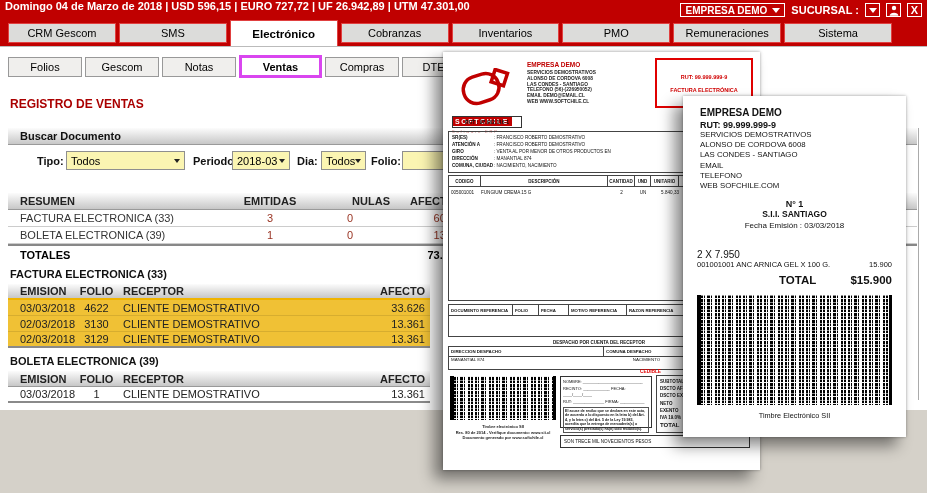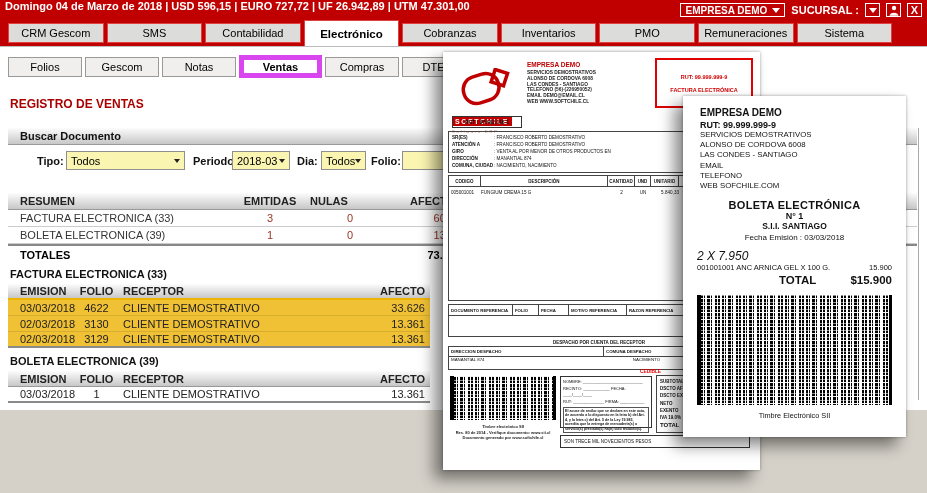--- a/index.html
+++ b/index.html
@@ -19,21 +19,21 @@
   .menu-tabs { position:absolute; left:8px; top:0; width:884px; height:26px; display:flex; gap:3px; }
   .menu-tab { flex:1; margin-top:3px; height:20px; background:#DCDCDA; border:1px solid #E04040; color:#000;
               display:flex; align-items:center; justify-content:center; font-size:11px; cursor:pointer; }
   .menu-tab.active { margin-top:0; height:26px; background:#fff; font-weight:bold; border-bottom:none; font-size:11.5px; }
 
   
   .content { position:absolute; top:46px; left:0; width:927px; height:364px; background:#fff; border-top:1px solid #bbb; }
 
   .subtabs { position:absolute; top:57px; left:8px; display:flex; gap:3px; }
   .subtab { width:74px; height:20px; background:#F0EFED; border:1px solid #999; display:flex; align-items:center; justify-content:center; font-size:11px; cursor:pointer; }
-  .subtab.active { width:83px; height:23px; margin-top:-2px; background:#fff; border:5px solid #d946ef; font-weight:bold; }
+  .subtab.active { width:83px; height:23px; margin-top:-2px; background:#fff; border:3px solid #d946ef; font-weight:bold; }
 
   .page-title { position:absolute; top:97px; left:10px; color:#AA0000; font-weight:bold; font-size:12px; }
 
   .silverbar { background:linear-gradient(#FCFCFC,#C7C7C7); border-bottom:1px solid #9a9a9a; }
   .search-header { position:absolute; top:128px; left:8px; width:909px; height:17px; font-size:11px; font-weight:bold; color:#111; padding:2px 0 0 12px; }
 
   .filters { position:absolute; top:151px; left:0; width:927px; height:22px; font-size:11px; }
   .flabel { position:absolute; top:4px; font-weight:bold; color:#111; }
   .fselect { position:absolute; top:0; height:19px; background:#FBF5B2; border:1px solid #8f8f8f; display:flex; align-items:center; justify-content:space-between; padding:0 4px; cursor:pointer; }
   .caret-b { width:0; height:0; border-left:3.5px solid transparent; border-right:3.5px solid transparent; border-top:4.5px solid #222; }
@@ -112,21 +112,21 @@
   .amount-box { border:1px solid #333; font-size:4.6px; display:flex; align-items:center; padding-left:3px; }
 
   .rc-abs { position:absolute; }
   .rc-name { font-size:10px; font-weight:bold; }
   .rc-rut { font-size:9px; font-weight:bold; margin-top:2px; }
   .rc-line { font-size:7.8px; line-height:10.2px; }
   .rc-title { font-size:11px; font-weight:bold; text-align:center; letter-spacing:0.3px; }
   .rc-num { font-size:9px; font-weight:bold; text-align:center; }
   .rc-sii { font-size:8.5px; font-weight:bold; text-align:center; }
   .rc-fecha { font-size:8px; text-align:center; margin-top:2px; }
-  .rc-item { font-size:12px;font-style:italic; }
+  .rc-item { font-size:10px; }
   .rc-itemrow { display:flex; justify-content:space-between; font-size:7.5px; }
   .rc-totalrow { display:flex; align-items:baseline; }
   .rc-total-label { font-size:11.5px; font-weight:bold; margin-left:82px; }
   .rc-total-val { font-size:11.5px; font-weight:bold; margin-left:auto; }
   .rc-timbre { font-size:7.3px; line-height:9px; text-align:center; }
 </style>
 </head>
 <body>
 
 <div class="stage">
@@ -155,23 +155,20 @@
   </div>
 
   <div class="menubar">
     <div class="menu-tabs">
       <div class="menu-tab">
           <span>CRM Gescom</span>
         </div>
       <div class="menu-tab">
           <span>SMS</span>
         </div>
-      <div class="menu-tab">
-          <span>Contabilidad</span>
-        </div>
       <div class="menu-tab active">
           <span>Electrónico</span>
         </div>
       <div class="menu-tab">
           <span>Cobranzas</span>
         </div>
       <div class="menu-tab">
           <span>Inventarios</span>
         </div>
       <div class="menu-tab">
@@ -229,21 +226,21 @@
       <span class="caret-b"></span>
     </div>
     <span class="flabel" style="left:371px">Folio:</span>
     <input class="finput" style="left: 402px; width: 118px;" value="">
   </div>
 
   <div class="resumen">
     <div class="res-grid res-head silverbar">
       <div>RESUMEN</div>
       <div style="text-align:center">EMITIDAS</div>
-      <div style="text-align:left">NULAS</div>
+      <div style="text-align:right">NULAS</div>
       <div style="text-align:right">AFECTO</div>
       <div></div>
     </div>
     <div class="res-grid res-row">
       <div>FACTURA ELECTRONICA (33)</div>
       <div class="cc">3</div>
       <div class="cc">0</div>
       <div class="cr">60.3</div>
       <div></div>
     </div>
@@ -440,21 +437,20 @@
       <div class="rc-name">EMPRESA DEMO</div>
       <div class="rc-rut">RUT: 99.999.999-9</div>
       <div class="rc-line">SERVICIOS DEMOSTRATIVOS</div>
       <div class="rc-line">ALONSO DE CORDOVA 6008</div>
       <div class="rc-line">LAS CONDES - SANTIAGO</div>
       <div class="rc-line">EMAIL</div>
       <div class="rc-line">TELEFONO</div>
       <div class="rc-line">WEB SOFCHILE.COM</div>
     </div>
     <div class="rc-abs" style="left:0; top:103px; width:223px">
-      <div class="rc-title">BOLETA ELECTRÓNICA</div>
       <div class="rc-num">N° 1</div>
       <div class="rc-sii">S.I.I. SANTIAGO</div>
       <div class="rc-fecha">Fecha Emisión : 03/03/2018</div>
     </div>
     <div class="rc-abs" style="left:14px; top:153px; width:195px">
       <div class="rc-item">2 X 7.950</div>
       <div class="rc-itemrow">
         <span>001001001 ANC ARNICA GEL X 100 G.</span>
         <span>15.900</span>
       </div>

